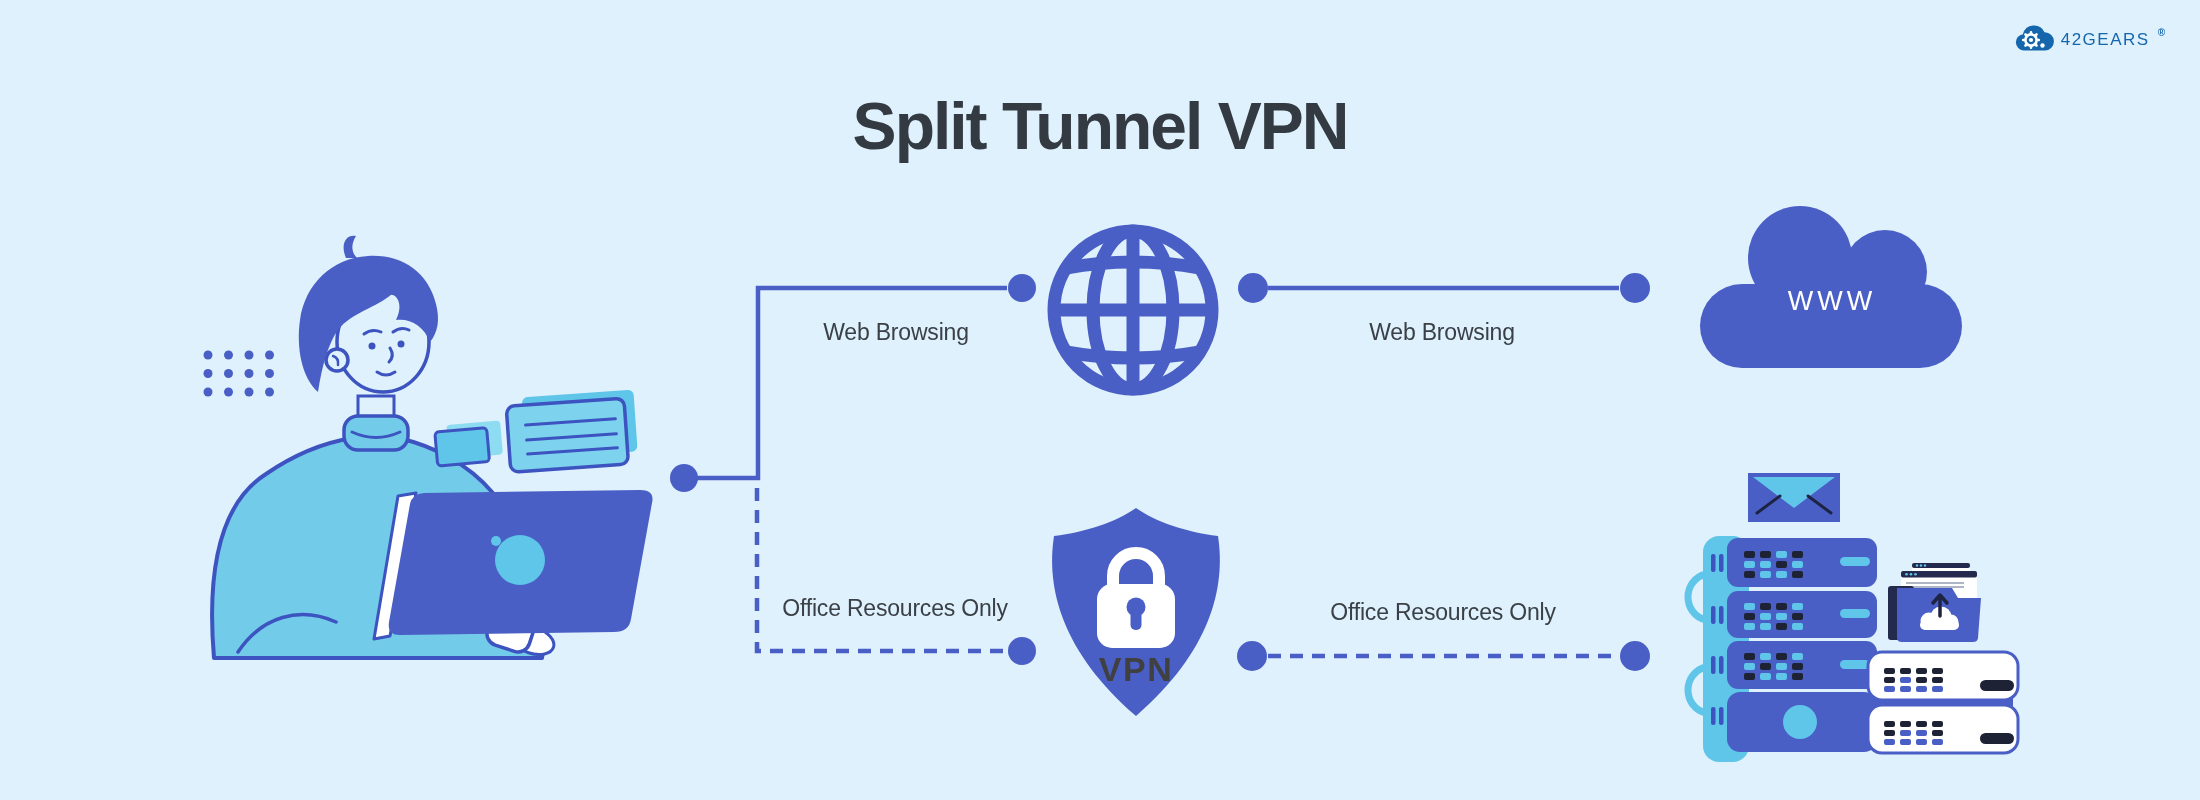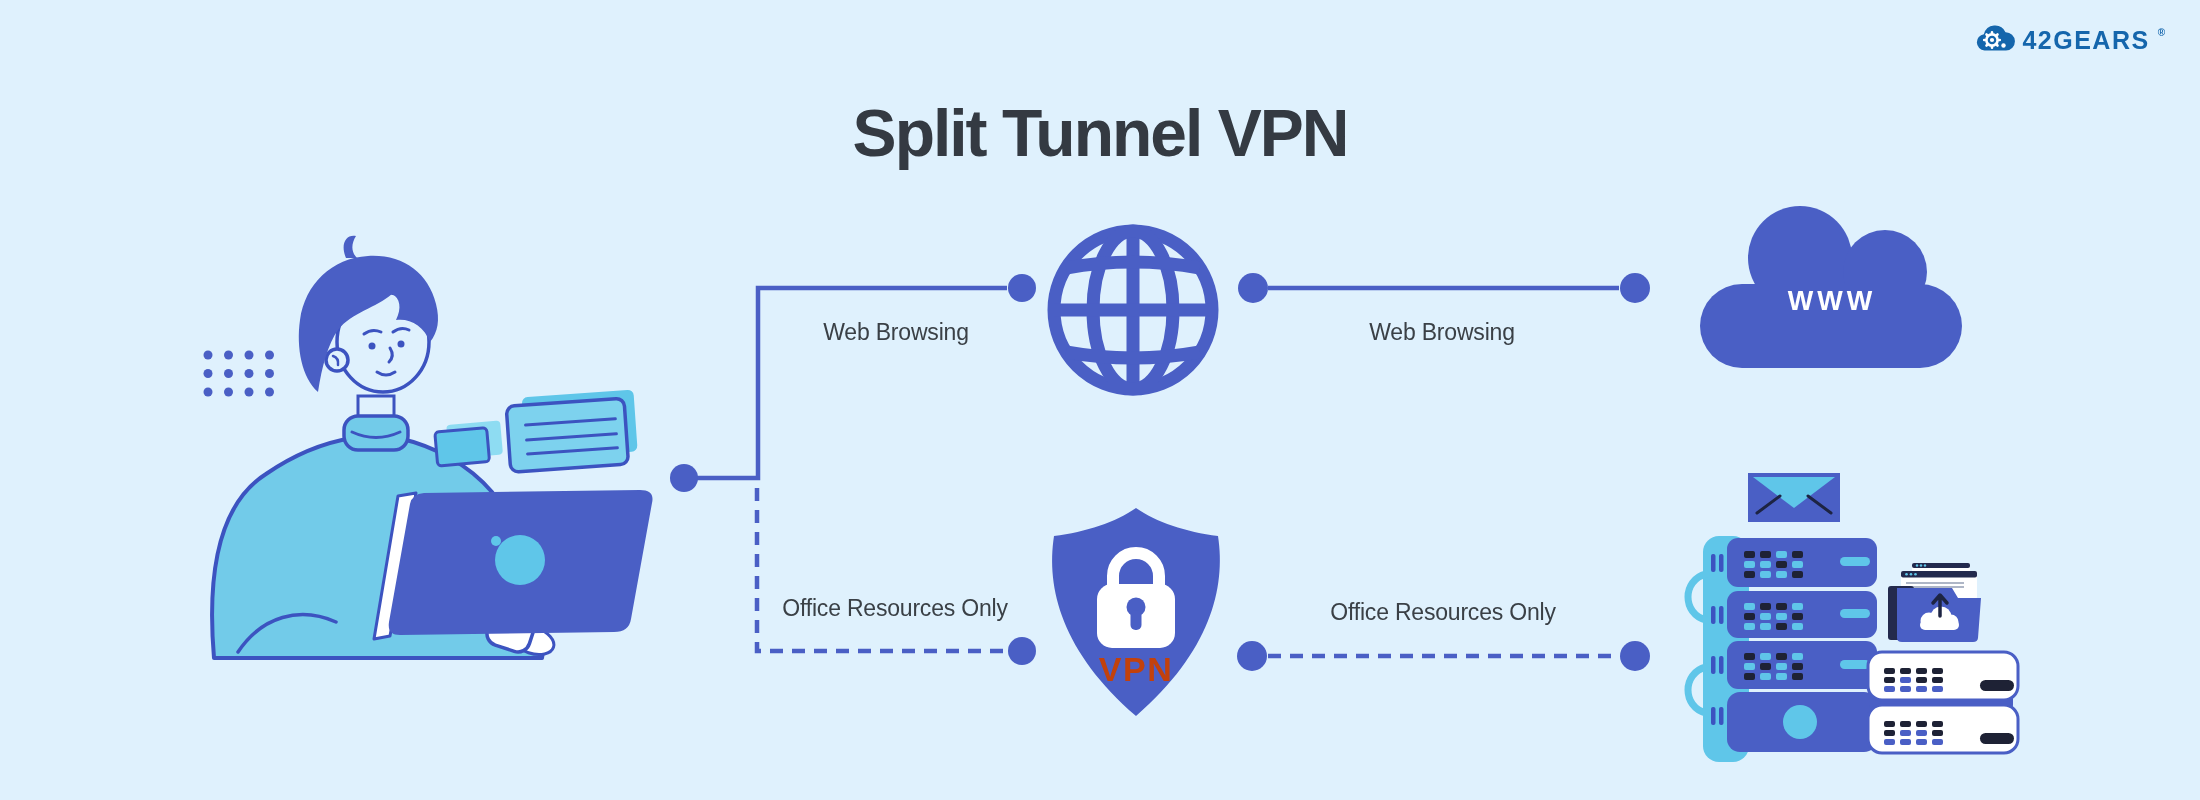--- a/index.html
+++ b/index.html
@@ -24,34 +24,34 @@
   .fb{fill:var(--primary-blue)} .fc{fill:var(--cyan)} .fcl{fill:var(--cyan-light)}
   .fcll{fill:var(--cyan-lighter)} .fsw{fill:var(--sweater-cyan)} .fw{fill:#fff}
   .fbg{fill:var(--background)} .fd{fill:var(--dark-led)} .fdn{fill:var(--dark-navy)}
   .fn{fill:var(--navy-outline)}
   .nf{fill:none}
   .sb{stroke:var(--primary-blue)} .sn{stroke:var(--navy-outline)} .sw{stroke:#fff}
   .sc{stroke:var(--cyan)} .sd{stroke:#1d2443} .sg{stroke:#aeb6c6}
   .rnd{stroke-linecap:round;stroke-linejoin:round}
   
   .txt{position:absolute;line-height:1.05;text-align:center}
-  .title{top:99px;left:0;width:2200px;font-size:66px;font-weight:bold;
+  .title{top:92px;left:0;width:2200px;font-size:66px;font-weight:bold;
          letter-spacing:-2px;color:var(--heading-text)}
   .lbl{font-size:23px;font-weight:normal;letter-spacing:-0.2px;color:var(--label-text)}
   .lbl-wb-left{top:320px;left:746px;width:300px}
   .lbl-wb-right{top:320px;left:1292px;width:300px}
   .lbl-or-left{top:596px;left:705px;width:380px}
   .lbl-or-right{top:600px;left:1253px;width:380px}
-  .www{top:287px;left:1732px;width:200px;font-size:27px;font-weight:bold;
+  .www{top:287px;left:1732px;width:200px;font-size:27px;font-weight:normal;
        letter-spacing:4px;color:#fff}
   .vpn{top:652px;left:1036px;width:200px;font-size:34px;font-weight:bold;
-       letter-spacing:1.5px;color:#c2410c}
+       letter-spacing:1.5px;color:#404040}
   .logo{position:absolute;top:24px;right:36px;display:flex;align-items:center;gap:7px;
         color:var(--logo-blue)}
-  .logo .brand{font-size:25px;font-weight:bold;letter-spacing:1.5px}
+  .logo .brand{font-size:17px;font-weight:normal;letter-spacing:1.5px}
   .logo sup{font-size:10px;font-weight:bold;vertical-align:top;position:relative;top:-8px;left:1px}
 </style>
 </head>
 <body>
 
 <div class="stage">
 
   <svg class="scene" width="2200" height="800" viewBox="0 0 2200 800">
 
     <g id="gen-dots">

